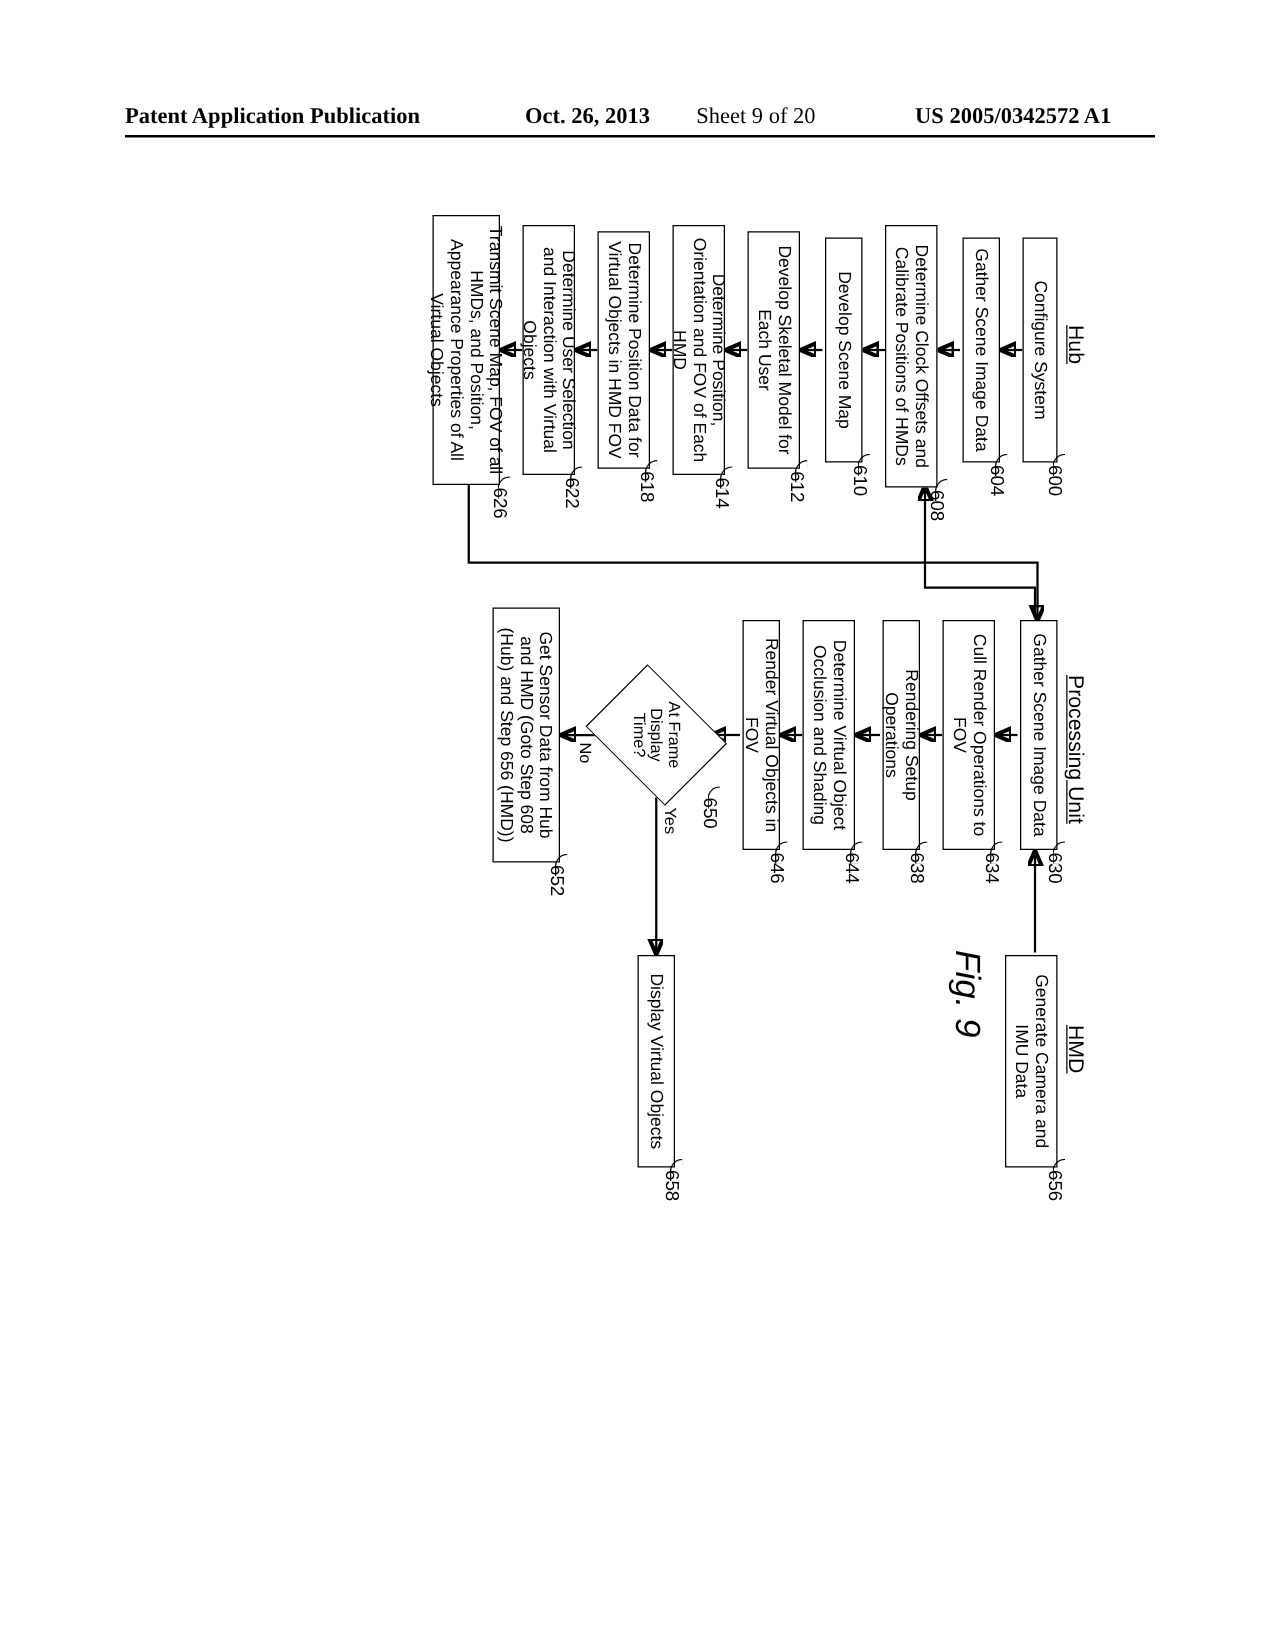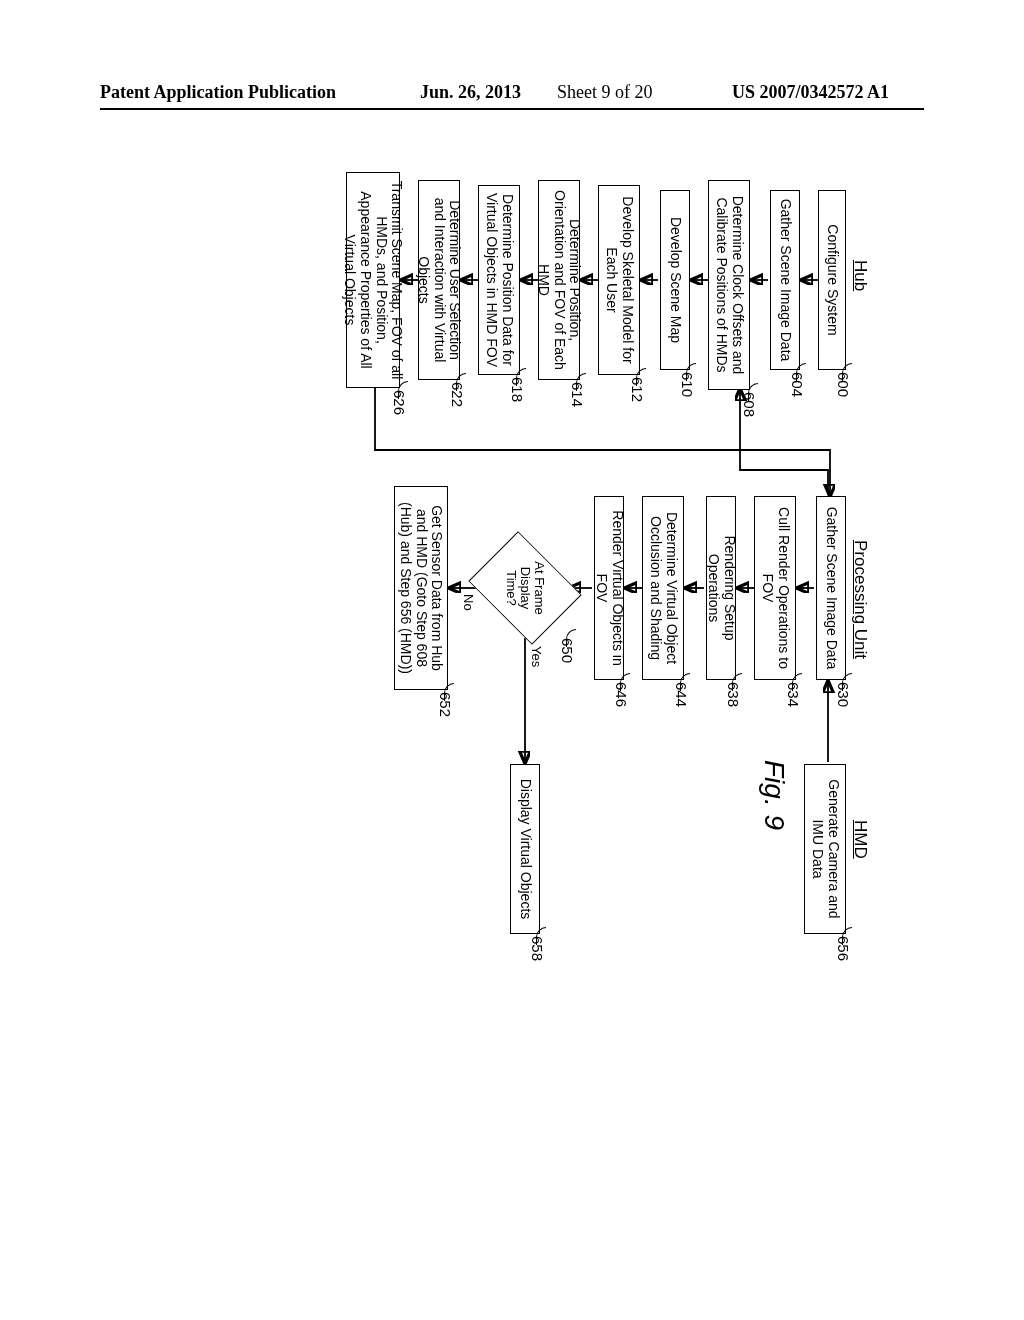--- a/index.html
+++ b/index.html
@@ -80,23 +80,23 @@
   .dyes, .dno { position: absolute; font-size: 13px; }
   svg.wires { position: absolute; inset: 0; width: 860px; height: 710px; overflow: visible; }
   svg.wires line, svg.wires path { stroke: #000; stroke-width: 1.8; fill: none; }
 </style>
 </head>
 <body>
 
 <div class="page">
 
   <div class="hdr" style="left:100px; top:82px;">Patent Application Publication</div>
-  <div class="hdr" style="left:420px; top:82px;">Jun. 26, 2013</div>
+  <div class="hdr" style="left:420px; top:82px;">Oct. 26, 2013</div>
   <div class="hdr" style="left:557px; top:82px; font-weight:normal;">Sheet 9 of 20</div>
-  <div class="hdr" style="left:732px; top:82px;">US 2007/0342572 A1</div>
+  <div class="hdr" style="left:732px; top:82px;">US 2005/0342572 A1</div>
   <div class="hdr-rule"></div>
 
   <div class="stage">
     <div class="rot">
 
       <div class="col-title" style="left:90px;">Hub</div>
       <div class="col-title" style="left:370px;">Processing Unit</div>
       <div class="col-title" style="left:650px;">HMD</div>
       <div class="fig" style="left:590px; top:80px;">Fig. 9</div>
 

